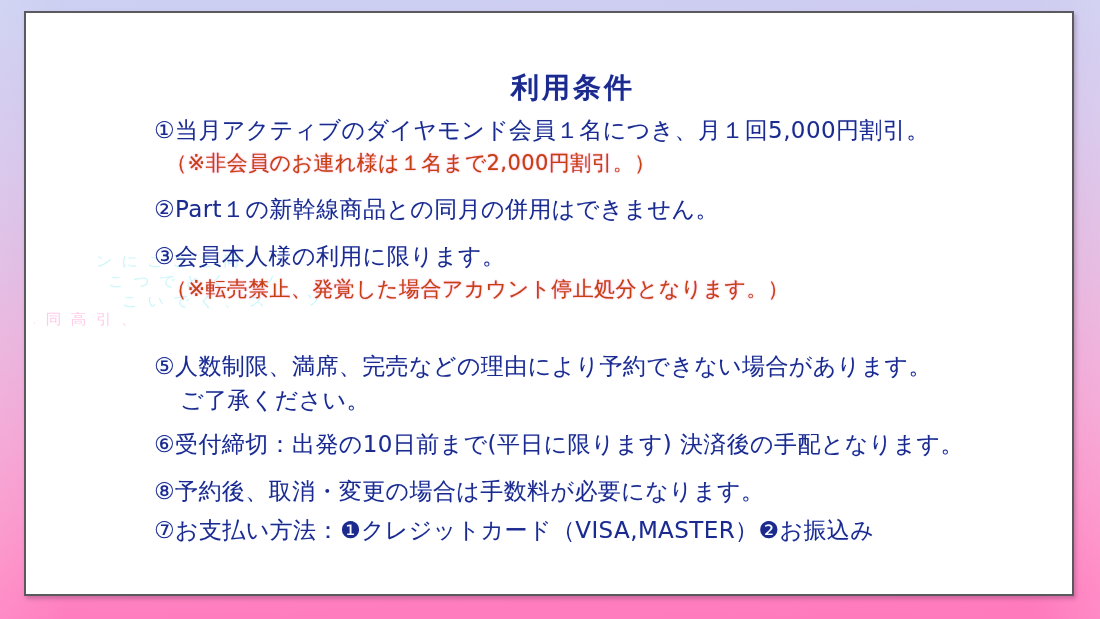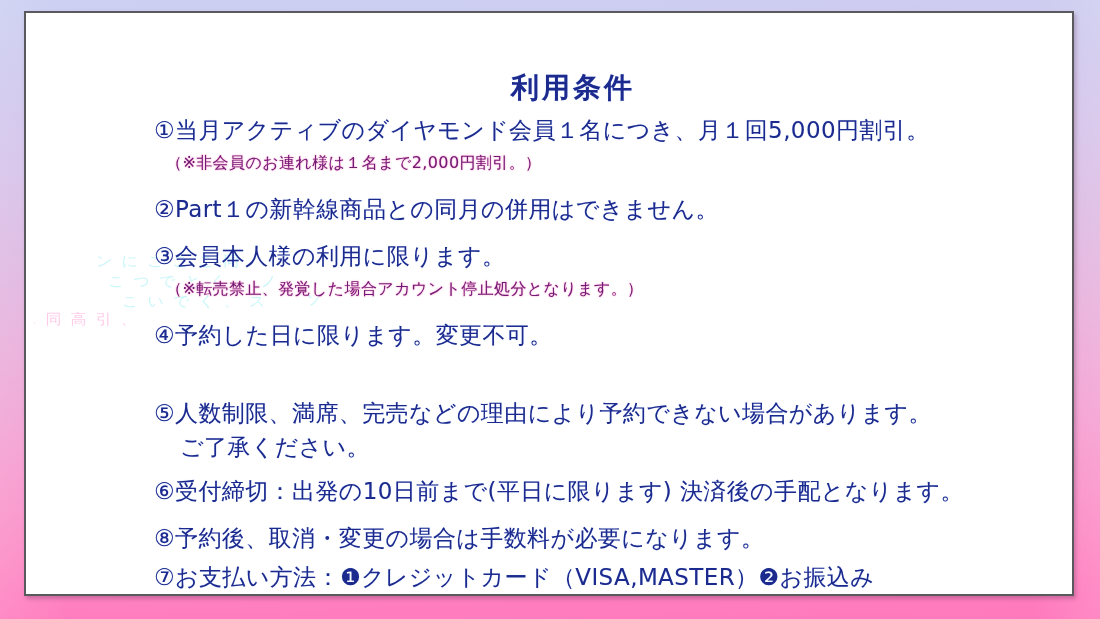--- a/index.html
+++ b/index.html
@@ -128,22 +128,22 @@
     display: block;
     white-space: nowrap;
     font-size: 23px;
     line-height: 34px;
     color: #1c2a8e;
     font-weight: 500;
     letter-spacing: 0.4px;
     text-shadow: 0 0 1px rgba(130,170,255,0.45);
   }
   .line.note {
-    color: #701a75;
-    font-size: 16px;
+    color: #c2410c;
+    font-size: 21px;
     line-height: 32px;
     padding-left: 12px;
     text-shadow: 0 0 2px rgba(255,150,200,0.85),
                  0 0 1px rgba(255,120,190,0.65);
   }
   .line.cont {
     padding-left: 26px;
   }
   .sp-10 { margin-bottom: 10px; margin-top: 44px; }
   .sp-13 { margin-bottom: 13px; }
@@ -177,23 +177,20 @@
 
         <div class="term sp-13">
           <span class="line">②Part１の新幹線商品との同月の併用はできません。</span>
         </div>
 
         <div class="term sp-13">
           <span class="line">③会員本人様の利用に限ります。</span>
           <span class="line note">（※転売禁止、発覚した場合アカウント停止処分となります。）</span>
         </div>
 
-        <div class="term sp-13">
-          <span class="line">④予約した日に限ります。変更不可。</span>
-        </div>
 
         <div class="term sp-10">
           <span class="line">⑤人数制限、満席、完売などの理由により予約できない場合があります。</span>
           <span class="line cont">ご了承ください。</span>
         </div>
 
         <div class="term sp-13">
           <span class="line">⑥受付締切：出発の10日前まで(平日に限ります) 決済後の手配となります。</span>
         </div>
 

